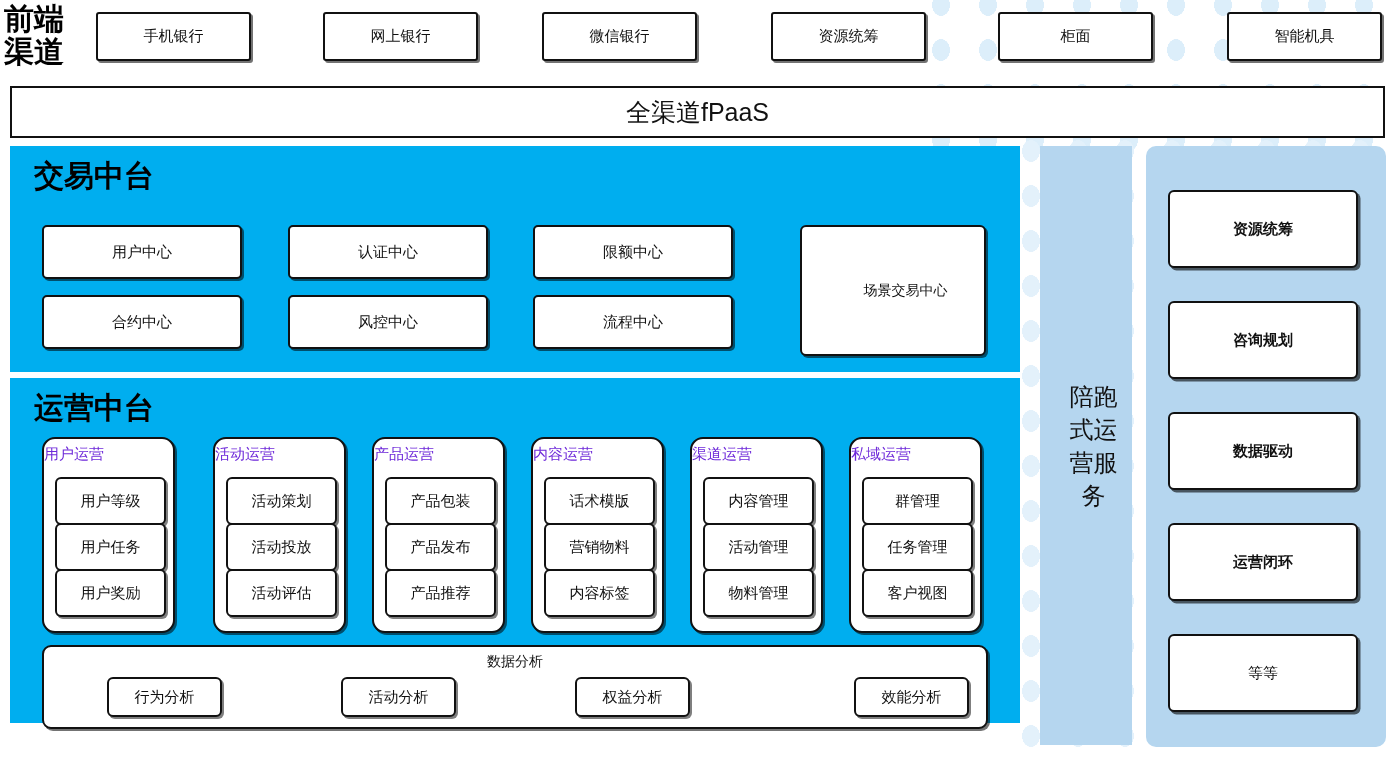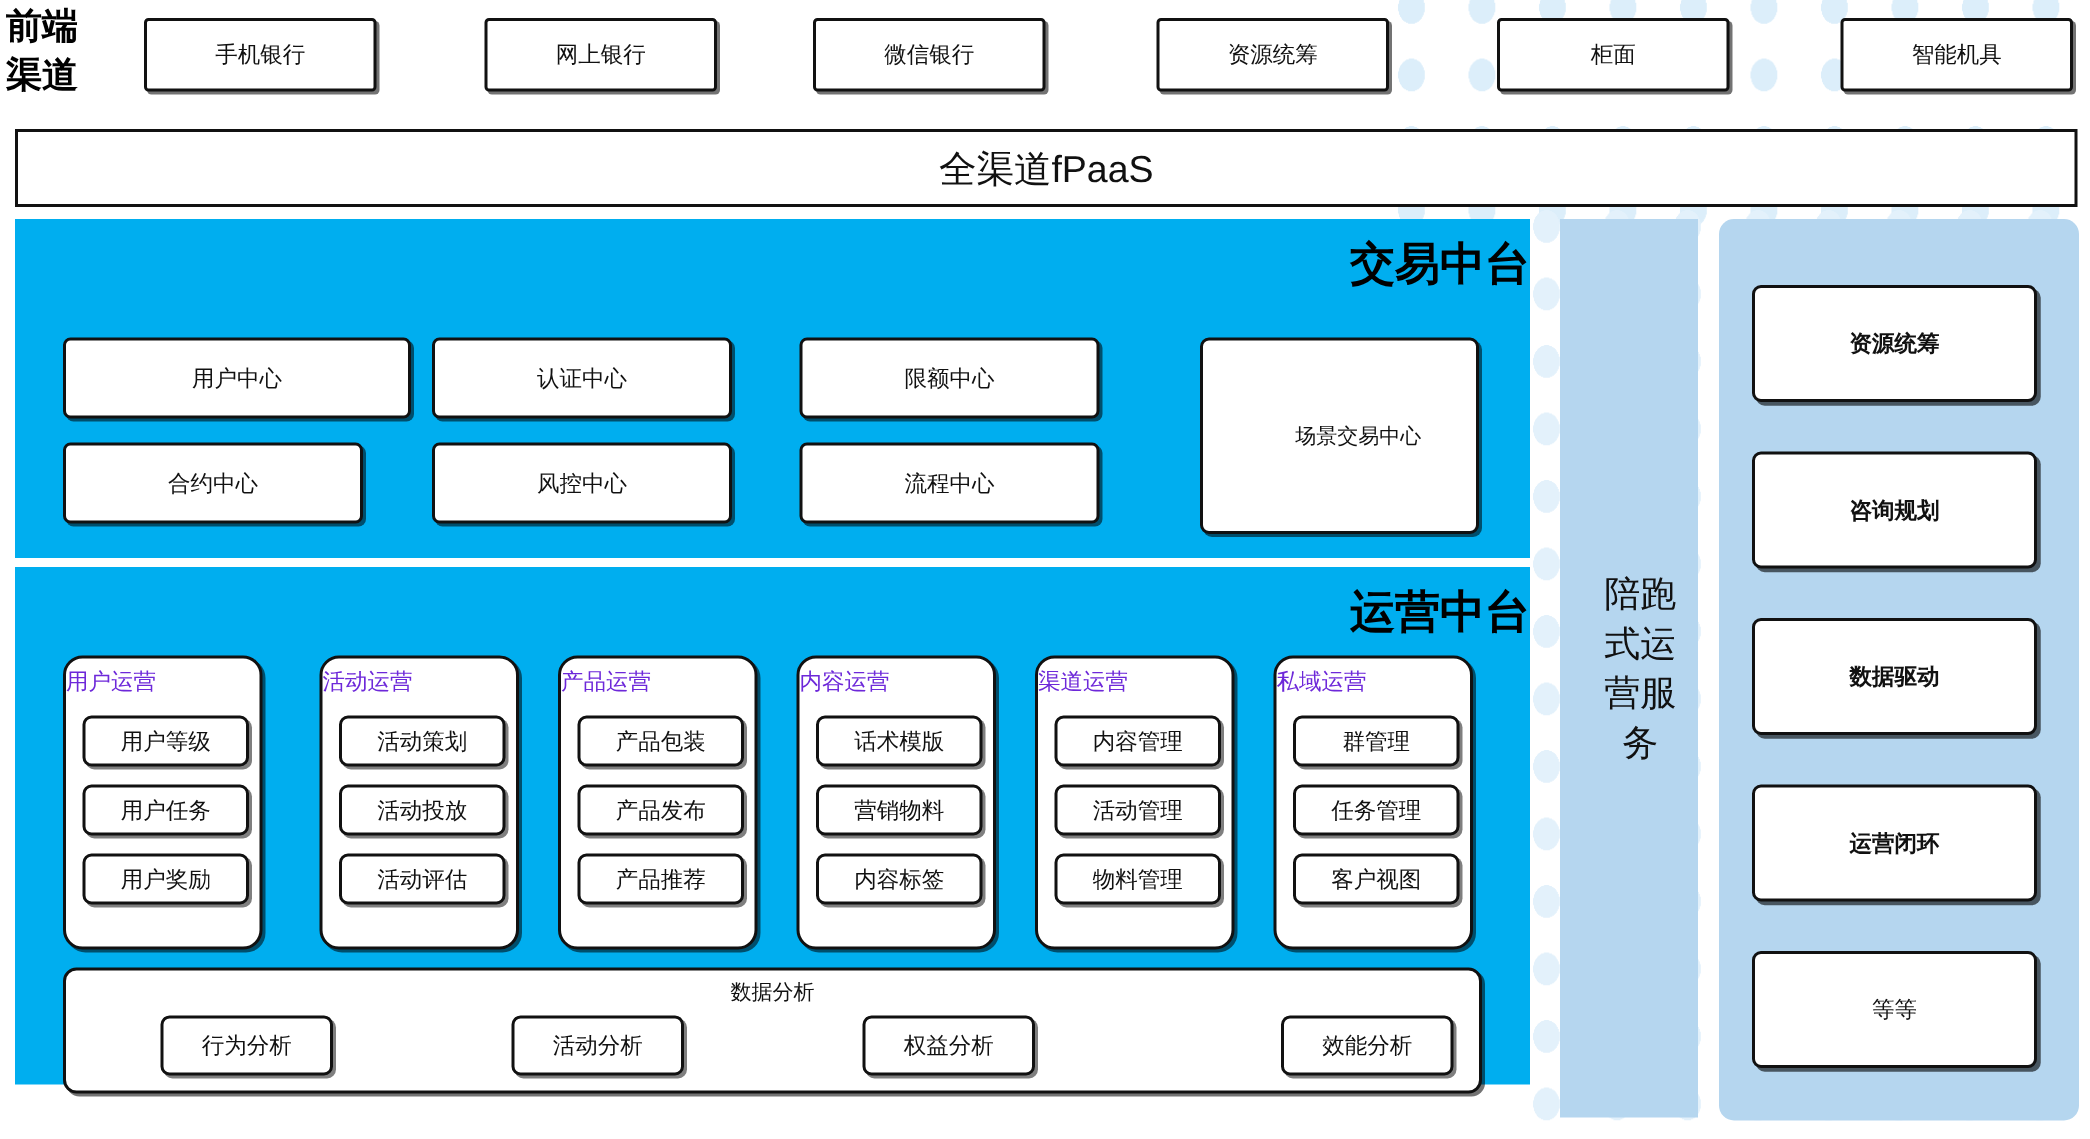--- a/index.html
+++ b/index.html
@@ -41,21 +41,21 @@
     box-shadow: 2px 2px 0 rgba(0,0,0,0.55);
     z-index: 5;
   }
 
   
   .front-label {
     position: absolute;
     left: 4px; top: 2px; width: 82px; height: 66px;
     font-family: "Liberation Serif", "DejaVu Serif", serif;
     font-weight: bold;
-    font-size: 24px;
+    font-size: 30px;
     line-height: 33px;
     letter-spacing: 0px;
     color: #000;
     text-align: left;
     z-index: 6;
   }
   .chan-box {
     top: 12px; height: 49px;
     font-size: 15px;
     border-radius: 3px;
@@ -76,26 +76,27 @@
   .cyan-panel {
     position: absolute;
     background: #00AEEF;
     z-index: 2;
   }
   #panel-trade { left: 10px; top: 146px; width: 1010px; height: 226px; }
   #panel-ops   { left: 10px; top: 378px; width: 1010px; height: 345px; }
   .panel-title {
     position: absolute;
     left: 0; top: 10px; width: 100%;
-    text-align: right;
+    text-align: left;
     font-family: "Liberation Serif", "DejaVu Serif", serif;
     font-weight: bold;
     font-size: 30px;
     color: #000;
     z-index: 6;
+    padding-left: 24px;
   }
 
   
   .trade-box { height: 54px; font-size: 15px; border-radius: 5px; }
   .trade-big { font-size: 14px; border-radius: 6px; padding-left: 25px; }
 
   
   .opsgroup {
     position: absolute;
     background: #ffffff;
@@ -104,21 +105,21 @@
     box-shadow: 2px 2px 0 rgba(0,0,0,0.55);
     z-index: 5;
     top: 437px; width: 133px; height: 196px;
   }
   .opsgroup-title {
     position: absolute; left: 0; top: 6px; width: 100%;
     text-align: left; font-size: 15px; color: #6d28d9;
   }
   .opsitem {
     position: absolute;
-    left: 11px; width: 111px; height: 34px;
+    left: 11px; width: 111px; height: 48px;
     background: #fff;
     border: 2.5px solid #111;
     border-radius: 6px;
     display: flex; align-items: center; justify-content: center;
     font-size: 15px; color: #111;
     box-shadow: 2px 2px 0 rgba(0,0,0,0.5);
   }
   .opsitem.i0 { top: 38px; }
   .opsitem.i1 { top: 84px; }
   .opsitem.i2 { top: 130px; }
@@ -206,21 +207,21 @@
   <div class="nodebox chan-box" style="left:771px; width:155px;">资源统筹</div>
   <div class="nodebox chan-box" style="left:998px; width:155px;">柜面</div>
   <div class="nodebox chan-box" style="left:1227px;width:155px;">智能机具</div>
 
   <div class="fpaas-bar">全渠道fPaaS</div>
 
   <div class="cyan-panel" id="panel-trade">
     <div class="panel-title">交易中台</div>
   </div>
 
-  <div class="nodebox trade-box" style="left:42px;  top:225px; width:232px;">用户中心</div>
+  <div class="nodebox trade-box" style="left:42px;  top:225px; width:200px;">用户中心</div>
   <div class="nodebox trade-box" style="left:288px; top:225px; width:200px;">认证中心</div>
   <div class="nodebox trade-box" style="left:533px; top:225px; width:200px;">限额中心</div>
   <div class="nodebox trade-box" style="left:42px;  top:295px; width:200px;">合约中心</div>
   <div class="nodebox trade-box" style="left:288px; top:295px; width:200px;">风控中心</div>
   <div class="nodebox trade-box" style="left:533px; top:295px; width:200px;">流程中心</div>
   <div class="nodebox trade-big" style="left:800px; top:225px; width:186px; height:131px;">场景交易中心</div>
 
   <div class="cyan-panel" id="panel-ops">
     <div class="panel-title">运营中台</div>
   </div>

